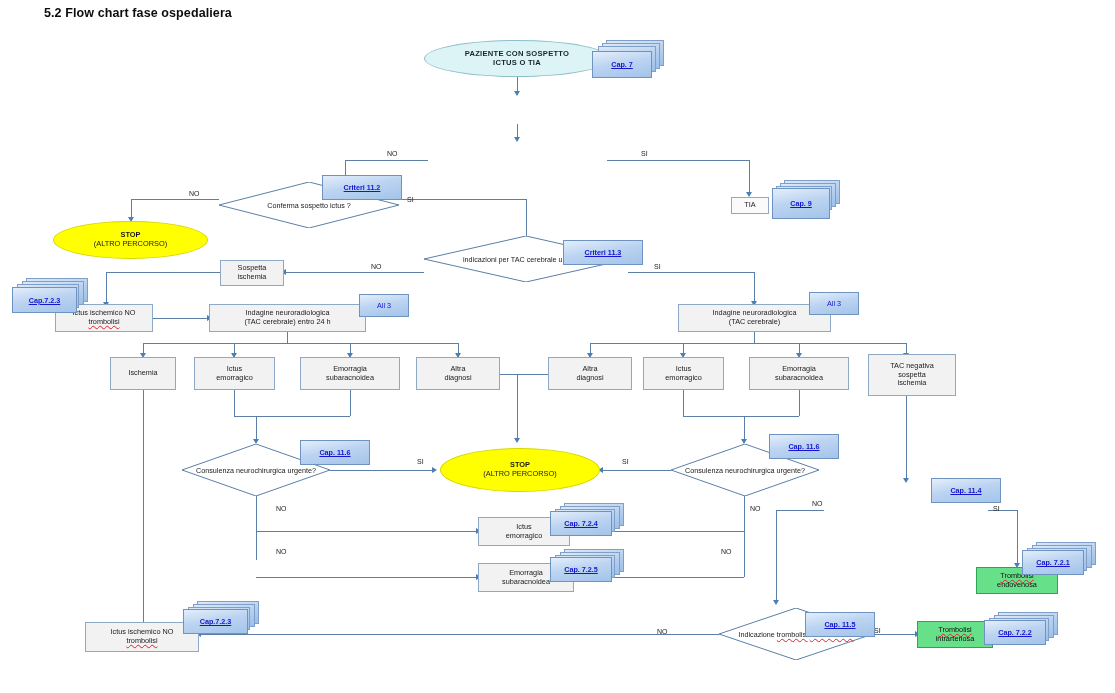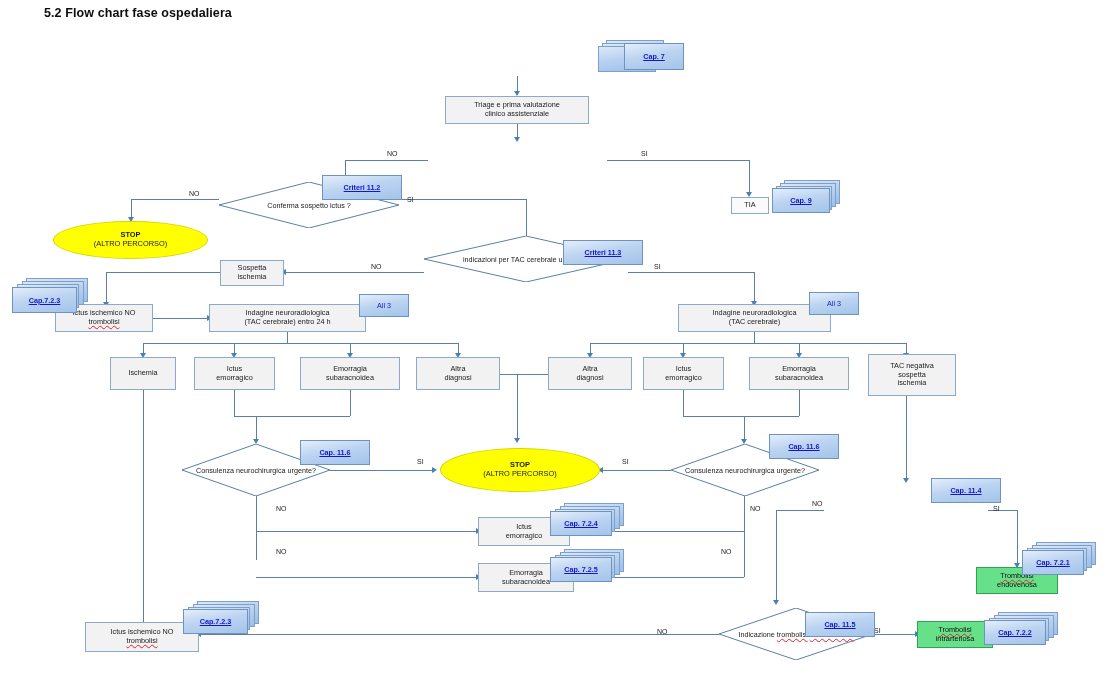--- a/index.html
+++ b/index.html
@@ -194,27 +194,27 @@
   <div class="elbl" style="left:276px;top:505px;">NO</div>
   <div class="elbl" style="left:276px;top:548px;">NO</div>
   <div class="elbl" style="left:622px;top:458px;">SI</div>
   <div class="elbl" style="left:750px;top:505px;">NO</div>
   <div class="elbl" style="left:721px;top:548px;">NO</div>
   <div class="elbl" style="left:812px;top:500px;">NO</div>
   <div class="elbl" style="left:993px;top:505px;">SI</div>
   <div class="elbl" style="left:657px;top:628px;">NO</div>
   <div class="elbl" style="left:874px;top:627px;">SI</div>
 
-
-  <div class="node rect" style="left:445px;top:96px;width:144px;height:28px;">
-    <span>
-      <span>Triage e prima valutazione</span>
-      <span>clinico assistenziale</span>
-    </span>
-  </div>
+  <div class="node ellipse-cyan" style="left:424px;top:40px;width:186px;height:37px;">
+    <span>
+      <span>PAZIENTE CON SOSPETTO</span>
+      <span>ICTUS O TIA</span>
+    </span>
+  </div>
+
 
 
   <div class="node rect plain" style="left:731px;top:197px;width:38px;height:17px;">
     <span>TIA</span>
   </div>
 
   <div class="diamond" style="left:219px;top:182px;width:180px;height:46px;">
     <svg class="dshape" viewBox="0 0 180 46" preserveAspectRatio="none">
       <polygon points="90,0 180,23 90,46 0,23" fill="#ffffff" stroke="#5b7fa6" stroke-width="1"></polygon>
     </svg>
@@ -400,36 +400,36 @@
     <span>
       <span>Ictus ischemico NO</span>
       <span class="sq">trombolisi</span>
     </span>
   </div>
 
   <div class="callout" style="left:592px;top:40px;width:72px;height:36px;">
     <div class="sheet" style="left:14px;top:0;width:58px;height:26px;"></div>
     <div class="sheet" style="left:10px;top:3px;width:58px;height:26px;"></div>
     <div class="sheet" style="left:6px;top:6px;width:58px;height:26px;"></div>
-    <div class="front" style="top:3px;width:60px;height:27px;margin-left:32px;">
+    <div class="front" style="top:11px;width:60px;height:27px;">
       <span class="lbl">Cap. 7</span>
     </div>
   </div>
 
   <div class="callout" style="left:322px;top:175px;width:84px;height:28px;">
     <div class="front" style="top:0;width:80px;height:25px;">
       <span class="lbl">Criteri 11.2</span>
     </div>
   </div>
 
   <div class="callout" style="left:772px;top:180px;width:70px;height:34px;">
     <div class="sheet" style="left:12px;top:0;width:56px;height:24px;"></div>
     <div class="sheet" style="left:8px;top:3px;width:56px;height:24px;"></div>
     <div class="sheet" style="left:4px;top:6px;width:56px;height:24px;"></div>
-    <div class="front" style="top:8px;width:58px;height:25px;">
+    <div class="front" style="top:8px;width:58px;height:31px;">
       <span class="lbl">Cap. 9</span>
     </div>
   </div>
 
   <div class="callout" style="left:563px;top:240px;width:84px;height:28px;">
     <div class="front" style="top:0;width:80px;height:25px;">
       <span class="lbl">Criteri 11.3</span>
     </div>
   </div>
 

